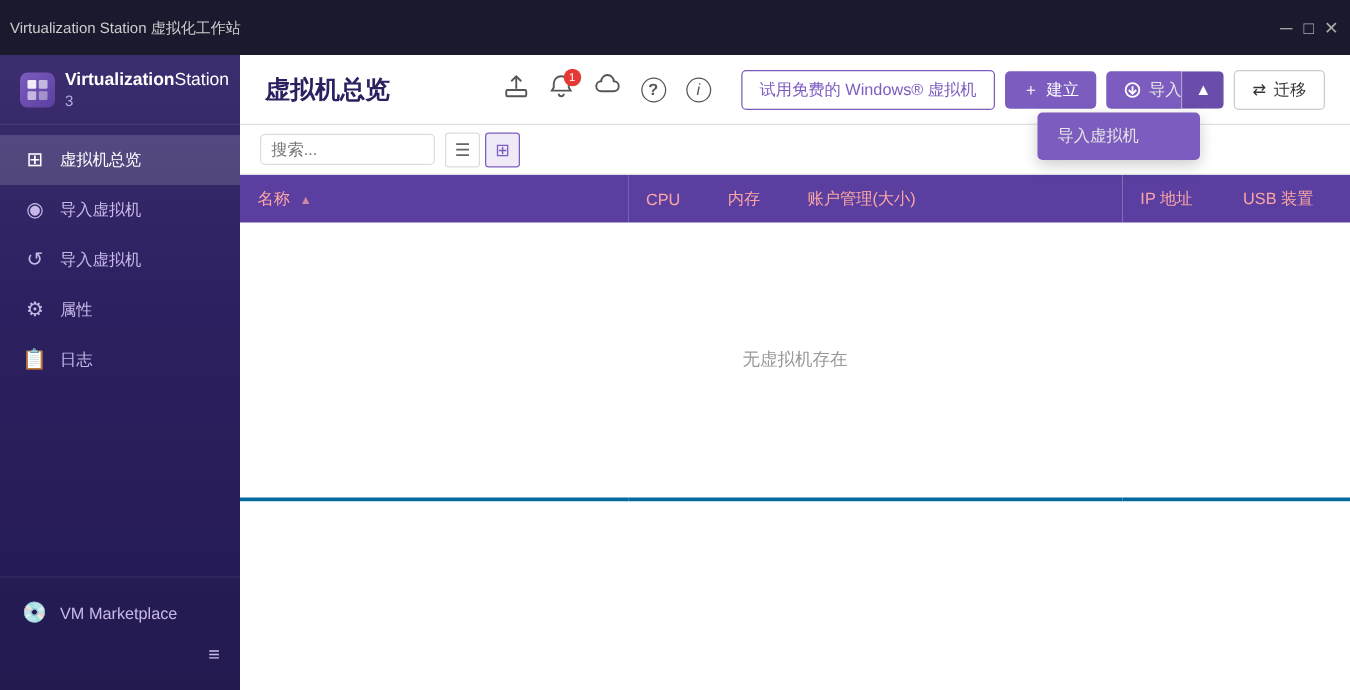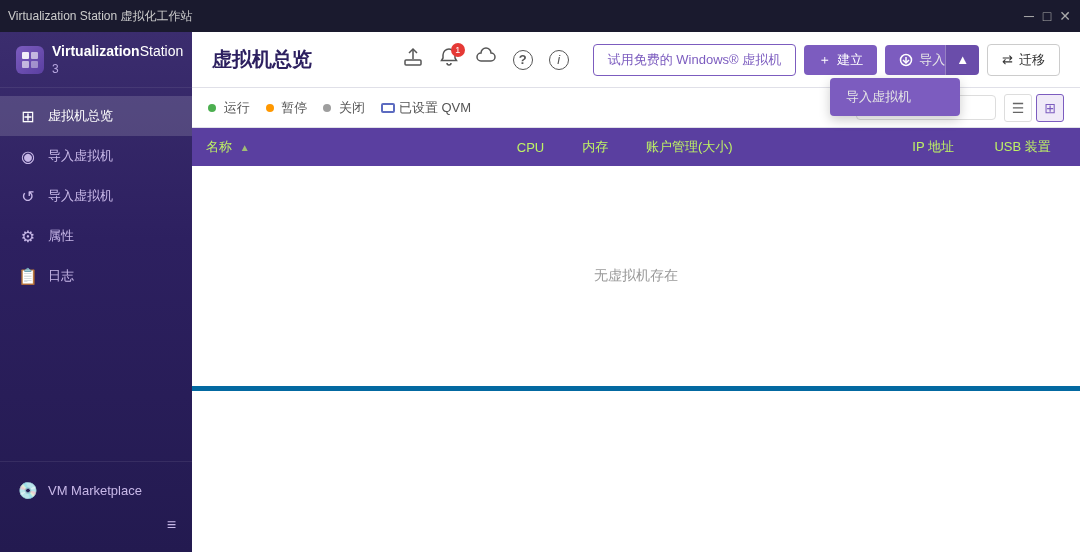--- a/index.html
+++ b/index.html
@@ -9,21 +9,21 @@
       background: #f0f0f0;
       width: 1080px;
       height: 552px;
       overflow: hidden;
       display: flex;
       flex-direction: column;
     }
 
     
     .title-bar {
-      height: 32px;
+      height: 44px;
       background: #1a1a2e;
       display: flex;
       align-items: center;
       justify-content: space-between;
       padding: 0 8px;
       color: #ccc;
       font-size: 12px;
       flex-shrink: 0;
     }
     .title-bar-left {
@@ -327,35 +327,35 @@
       flex: 1;
       overflow: auto;
       background: white;
     }
     .data-table {
       width: 100%;
       border-collapse: collapse;
     }
     .data-table thead tr {
       background: #5a3fa0;
-      color: #bef264;
+      color: #fca5a5;
     }
     .data-table th {
       padding: 10px 14px;
       text-align: left;
       font-weight: normal;
       font-size: 13px;
       white-space: nowrap;
     }
     .data-table th:first-child {
       width: 35%;
     }
     .data-table td {
       padding: 10px 14px;
-      border-bottom: 5px solid #0369a1;
+      border-bottom: 3px solid #0369a1;
       font-size: 13px;
       color: #555;
     }
     .sort-icon {
       margin-left: 4px;
       font-size: 10px;
       opacity: 0.7;
     }
 
     .empty-state {
@@ -516,38 +516,20 @@
           </button>
 
           <div class="dropdown-menu">
             <div class="dropdown-item">导入虚拟机</div>
           </div>
         </div>
       </div>
     </div>
 
     <div class="main-toolbar">
-      <div class="status-indicators">
-        <span>
-          <span class="status-dot dot-running"></span>
-          <span>运行</span>
-        </span>
-        <span>
-          <span class="status-dot dot-paused"></span>
-          <span>暂停</span>
-        </span>
-        <span>
-          <span class="status-dot dot-stopped"></span>
-          <span>关闭</span>
-        </span>
-        <span style="display:flex;align-items:center;gap:4px;">
-          <span style="display:inline-block;width:14px;height:10px;border:2px solid #5c6bc0;border-radius:2px;"></span>
-          <span>已设置 QVM</span>
-        </span>
-      </div>
       <div class="toolbar-right">
         <input type="text" class="search-box" placeholder="搜索..." style="">
         <div class="view-toggle">
           <button class="view-btn">☰</button>
           <button class="view-btn active">⊞</button>
         </div>
       </div>
     </div>
 
     <div class="table-container">

